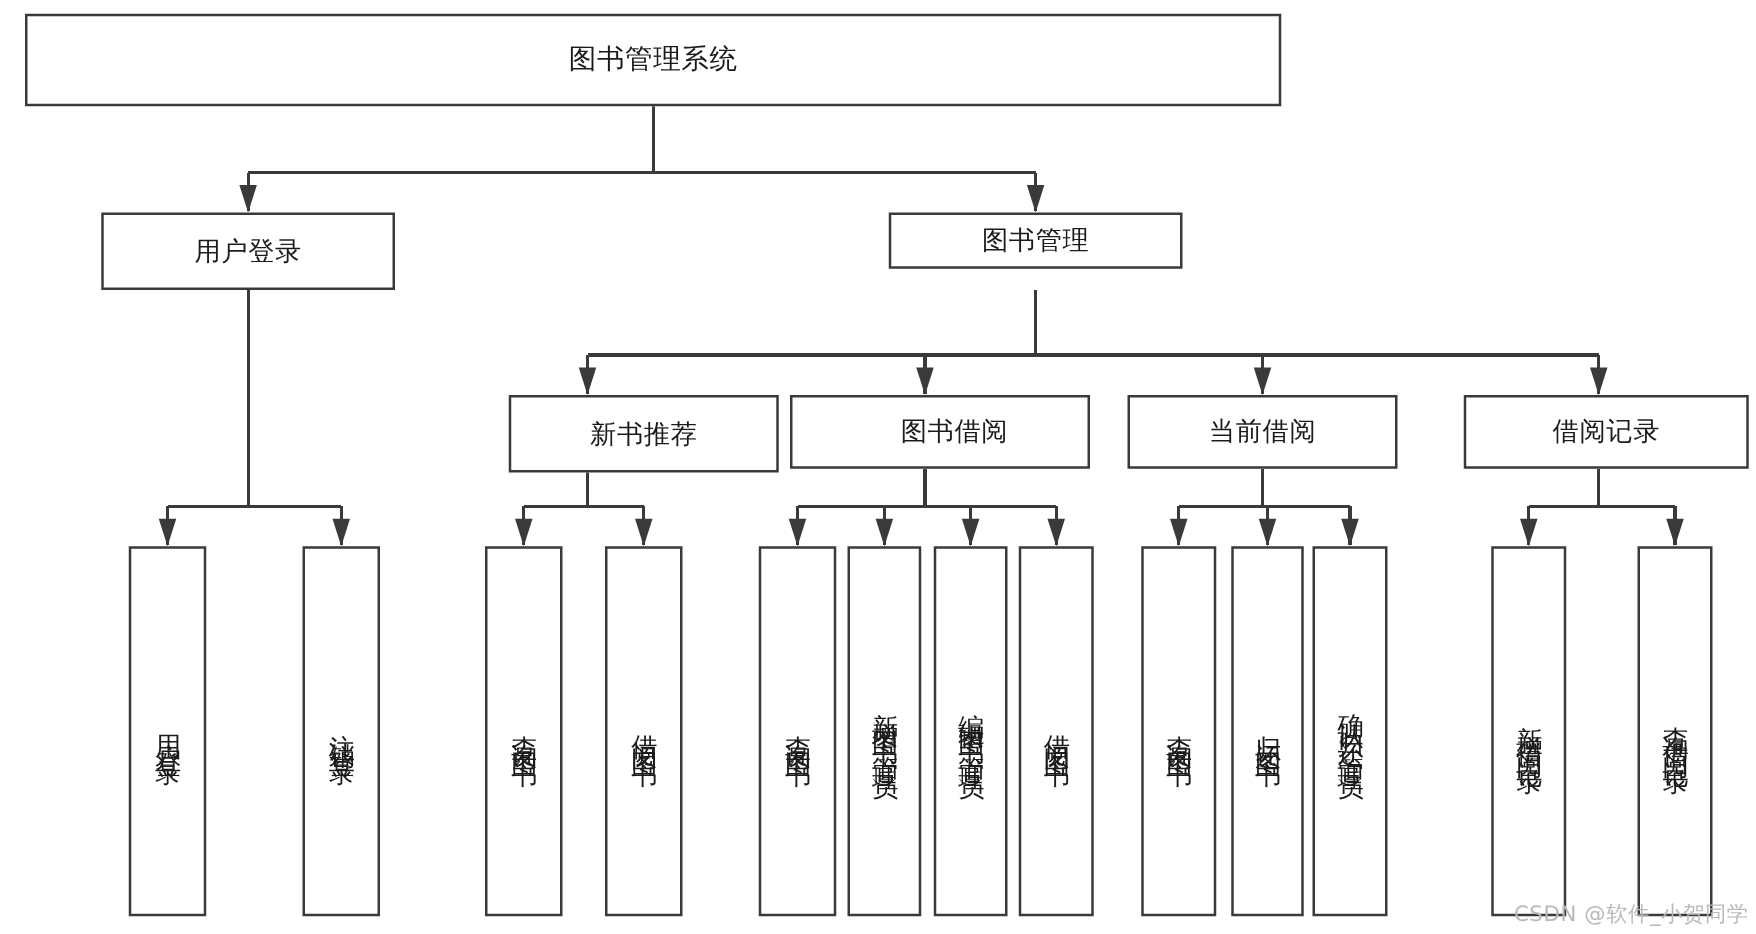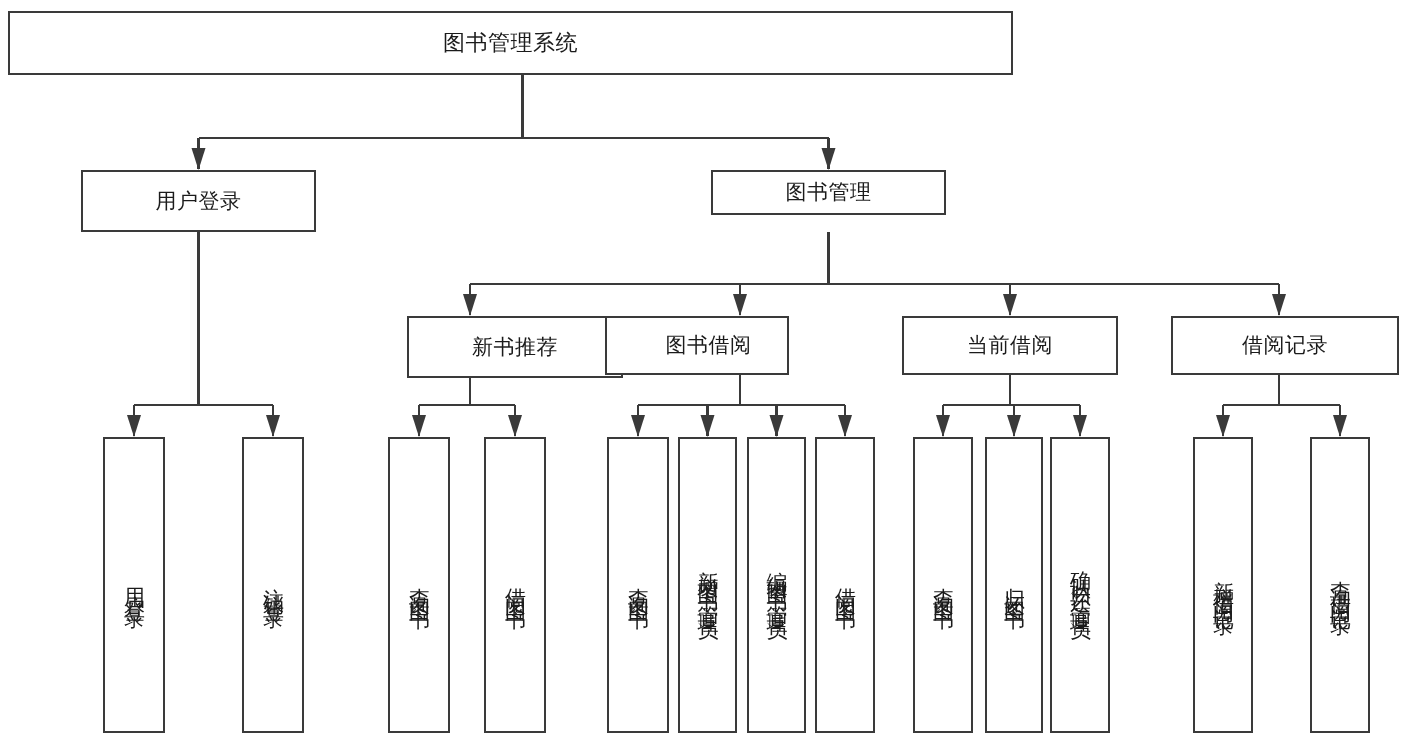--- a/index.html
+++ b/index.html
@@ -116,33 +116,33 @@
       <line x1="1080" y1="405" x2="1080" y2="436" stroke="#3a3a3a" stroke-width="2.6" shape-rendering="crispEdges"></line>
       <path d="M 1073 415 L 1087 415 L 1080 437 Z" fill="#3a3a3a"></path>
       <line x1="1279" y1="375" x2="1279" y2="405" stroke="#3a3a3a" stroke-width="2.6" shape-rendering="crispEdges"></line>
       <line x1="1223" y1="405" x2="1340" y2="405" stroke="#3a3a3a" stroke-width="2.6" shape-rendering="crispEdges"></line>
       <line x1="1223" y1="405" x2="1223" y2="436" stroke="#3a3a3a" stroke-width="2.6" shape-rendering="crispEdges"></line>
       <path d="M 1216 415 L 1230 415 L 1223 437 Z" fill="#3a3a3a"></path>
       <line x1="1340" y1="405" x2="1340" y2="436" stroke="#3a3a3a" stroke-width="2.6" shape-rendering="crispEdges"></line>
       <path d="M 1333 415 L 1347 415 L 1340 437 Z" fill="#3a3a3a"></path>
     </svg>
   <div id="nodes-layer">
-      <div class="node h-node root" style="left: 8px; top: 11px; width: 1005px; height: 64px;">
+      <div class="node h-node root" style="left: 20px; top: 11px; width: 1005px; height: 74px;">
         <span class="lbl">图书管理系统</span>
       </div>
       <div class="node h-node" style="left: 81px; top: 170px; width: 235px; height: 62px;">
         <span class="lbl">用户登录</span>
       </div>
       <div class="node h-node" style="left: 711px; top: 170px; width: 235px; height: 45px;">
         <span class="lbl">图书管理</span>
       </div>
       <div class="node h-node" style="left: 362px; top: 316px; width: 216px; height: 62px; margin-left: 45px;">
         <span class="lbl">新书推荐</span>
       </div>
-      <div class="node h-node" style="left: 605px; top: 316px; width: 184px; height: 59px; padding-left: 23px;">
+      <div class="node h-node" style="left: 632px; top: 316px; width: 240px; height: 59px; padding-left: 23px;">
         <span class="lbl">图书借阅</span>
       </div>
       <div class="node h-node" style="left: 902px; top: 316px; width: 216px; height: 59px;">
         <span class="lbl">当前借阅</span>
       </div>
       <div class="node h-node" style="left: 1171px; top: 316px; width: 228px; height: 59px;">
         <span class="lbl">借阅记录</span>
       </div>
       <div class="node v-node" style="left: 103px; top: 437px; width: 62px; height: 296px;">
         <span class="lbl">用户登录</span>
@@ -177,13 +177,14 @@
       <div class="node v-node" style="left: 1050px; top: 437px; width: 60px; height: 296px;">
         <span class="lbl">确认归还（管理员）</span>
       </div>
       <div class="node v-node" style="left: 1193px; top: 437px; width: 60px; height: 296px;">
         <span class="lbl">新增借阅记录</span>
       </div>
       <div class="node v-node" style="left: 1310px; top: 437px; width: 60px; height: 296px;">
         <span class="lbl">查询借阅记录</span>
       </div>
     </div>
+  <div class="watermark">CSDN @软件_小贺同学</div>
 </div>
 
 </body></html>

